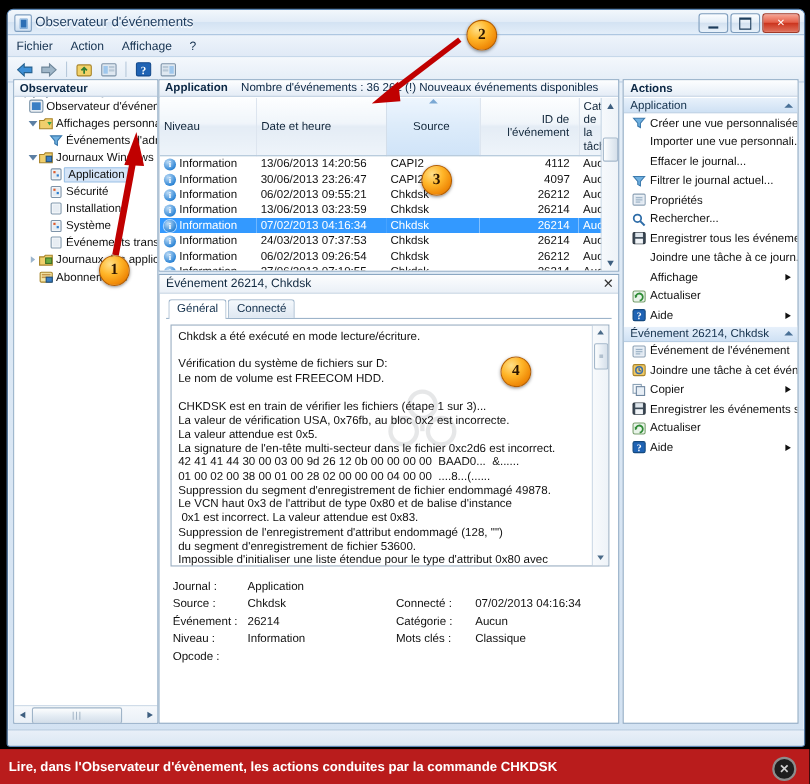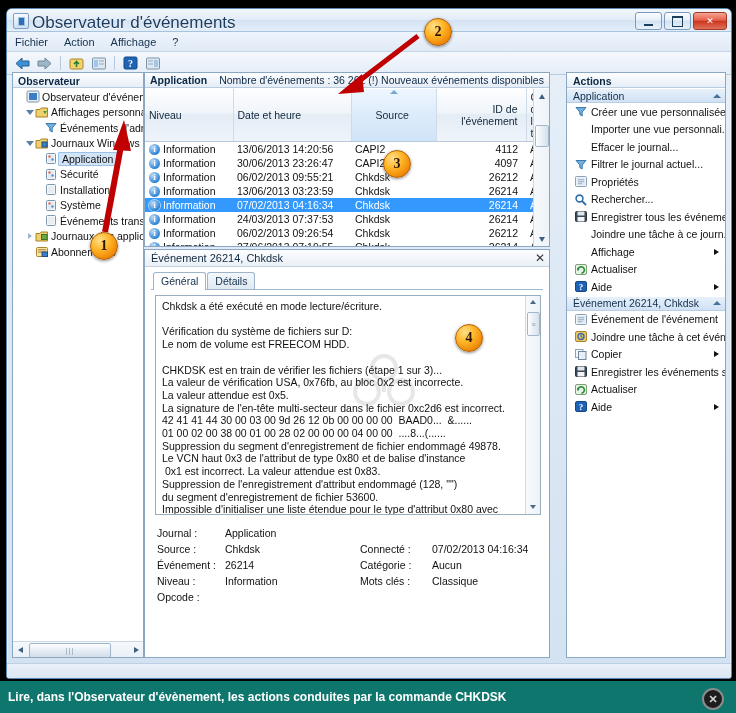--- a/index.html
+++ b/index.html
@@ -32,21 +32,21 @@
     position:absolute;left:6px;top:4px;width:14px;height:14px;
     background:linear-gradient(180deg,#f7fbff,#cfe0f2);
     border:1px solid #7f9fc0;border-radius:2px;
     display:flex;align-items:center;justify-content:center;
   }
   .titlebar .tb-icon i{
     display:block;width:7px;height:9px;background:#2d6fb5;
     box-shadow:0 0 0 1px #9fc4e6 inset;
   }
   .titlebar .tb-title{
-    position:absolute;left:25px;top:4px;font-size:17px;color:#1c3a5c;
+    position:absolute;left:25px;top:4px;font-size:12px;color:#1c3a5c;
     text-shadow:0 1px 0 rgba(255,255,255,.9);
   }
   .winbtns{position:absolute;right:4px;top:3px;display:flex;gap:2px;}
   .winbtn{
     width:25px;height:16px;border:1px solid #7d9cbc;border-radius:3px;
     background:linear-gradient(180deg,#fbfdff 0%,#e6eff8 45%,#d3e1f0 50%,#e8f1fa 100%);
     display:flex;align-items:center;justify-content:center;
     font-size:9px;color:#24435f;line-height:1;
   }
   .winbtn.close{
@@ -220,21 +220,21 @@
 
   .fields{margin:10px 0 0 12px;font-size:10.5px;color:#111;}
   .frow{display:flex;height:16px;align-items:center;}
   .fl{width:68px;flex:none;}
   .fv{width:135px;flex:none;}
   .fl2{width:72px;flex:none;}
   .fv2{flex:1;}
   .link{color:#2222cc;text-decoration:underline;}
 
   
-  .actions{width:160px;flex:none;margin-left:16px;}
+  .actions{width:160px;flex:none;margin-left:3px;}
   .act-head{
     height:15px;background:linear-gradient(180deg,#fdfeff,#e6eef7);
     border-bottom:1px solid #b8cbdf;font-size:10.5px;font-weight:bold;
     color:#0b2744;padding:2px 0 0 6px;box-sizing:border-box;
   }
   .act-group{
     height:15px;background:linear-gradient(180deg,#e8f1fb,#cfe1f4);
     border-top:1px solid #fff;border-bottom:1px solid #b9cee3;
     font-size:10.5px;color:#13304c;display:flex;align-items:center;
     padding:0 4px 0 6px;box-sizing:border-box;
@@ -264,21 +264,21 @@
     border:1px solid #b35e03;
     box-shadow:0 1px 3px rgba(0,0,0,.45);
     color:#2b1500;font-weight:bold;font-size:14px;
     display:flex;align-items:center;justify-content:center;
     font-family:"Liberation Serif",serif;
   }
   .arrow{position:absolute;pointer-events:none;}
 
   .caption{
     position:absolute;left:0;bottom:0;width:736px;height:32px;
-    background:#0f766e;color:#fff;font-size:12px;font-weight:bold;
+    background:#b91c1c;color:#fff;font-size:12px;font-weight:bold;
     display:flex;align-items:center;padding-left:8px;box-sizing:border-box;
   }
   .capclose{
     position:absolute;right:12px;top:50%;margin-top:-9px;
     width:18px;height:18px;border-radius:50%;
     background:#1d1d1d;border:2px solid #8c8c8c;color:#cfcfcf;
     font-size:11px;display:flex;align-items:center;justify-content:center;
     font-family:"Liberation Sans",sans-serif;
   }
 </style>
@@ -635,21 +635,21 @@
           </div>
         </div>
 
         <div class="panel detail">
           <div class="detail-head">
             <span>Événement 26214, Chkdsk</span>
             <span class="x">✕</span>
           </div>
           <div class="tabs">
             <div class="tab active">Général</div>
-            <div class="tab">Détails</div>
+            <div class="tab">Connecté</div>
           </div>
           <div class="tabline"></div>
 
           <div class="msgbox">
             <div class="watermark">
               <svg width="64" height="60" viewBox="0 0 64 60">
                 <g fill="none" stroke="#6b7176" stroke-width="4">
                   <circle cx="32" cy="16" r="12"></circle>
                   <circle cx="15" cy="40" r="12"></circle>
                   <circle cx="49" cy="40" r="12"></circle>

